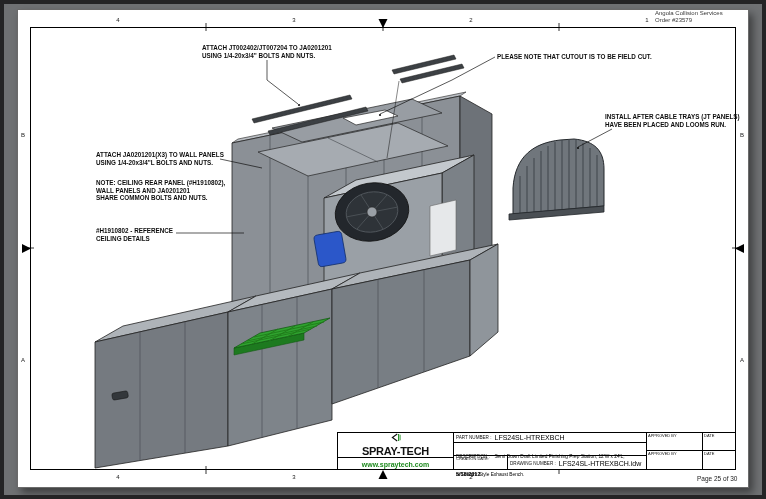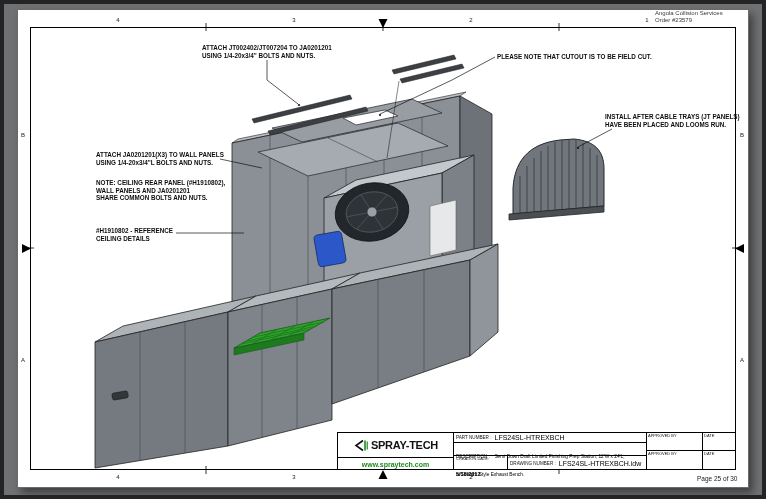--- a/index.html
+++ b/index.html
@@ -20,21 +20,21 @@
          color:#0c0c0c; white-space:nowrap; }
   .page-label { position:absolute; left:697px; top:475px; z-index:5;
                 font:6.5px "Liberation Sans", sans-serif; color:#1a1a1a; }
 
   
   .tb { position:absolute; left:337px; top:432px; width:399px; height:38px; background:#fff;
         border:1px solid #000; z-index:7; font-family:"Liberation Sans", sans-serif; color:#000; }
   .tb .cell { position:absolute; }
   .tb-logo { left:0; top:0; width:116px; height:37px; border-right:1px solid #000; }
   .tb-logo-row { position:absolute; left:0; top:0; width:100%; height:24px;
-                 display:flex; align-items:center; justify-content:center; gap:3px; }
+                 display:flex; align-items:center; justify-content:center; gap:3px;flex-direction:column; }
   .tb-logo-text { font-weight:bold; font-size:11px; letter-spacing:-0.3px; color:#111; }
   .tb-url-row { position:absolute; left:0; top:24px; width:100%; height:13px; border-top:1px solid #000;
                 display:flex; align-items:center; justify-content:center;
                 font-weight:bold; font-size:7px; color:#1e8a1e; }
   .tb-mid { left:116px; top:0; width:192px; height:37px; }
   .tb-row1 { position:absolute; left:0; top:0; width:100%; height:10px; border-bottom:1px solid #000;
              display:flex; align-items:center; padding-left:2px; gap:3px; }
   .tb-row2 { position:absolute; left:0; top:10px; width:100%; height:13px; border-bottom:1px solid #000;
              padding:1px 2px; }
   .tb-row3 { position:absolute; left:0; top:23px; width:100%; height:14px; }

